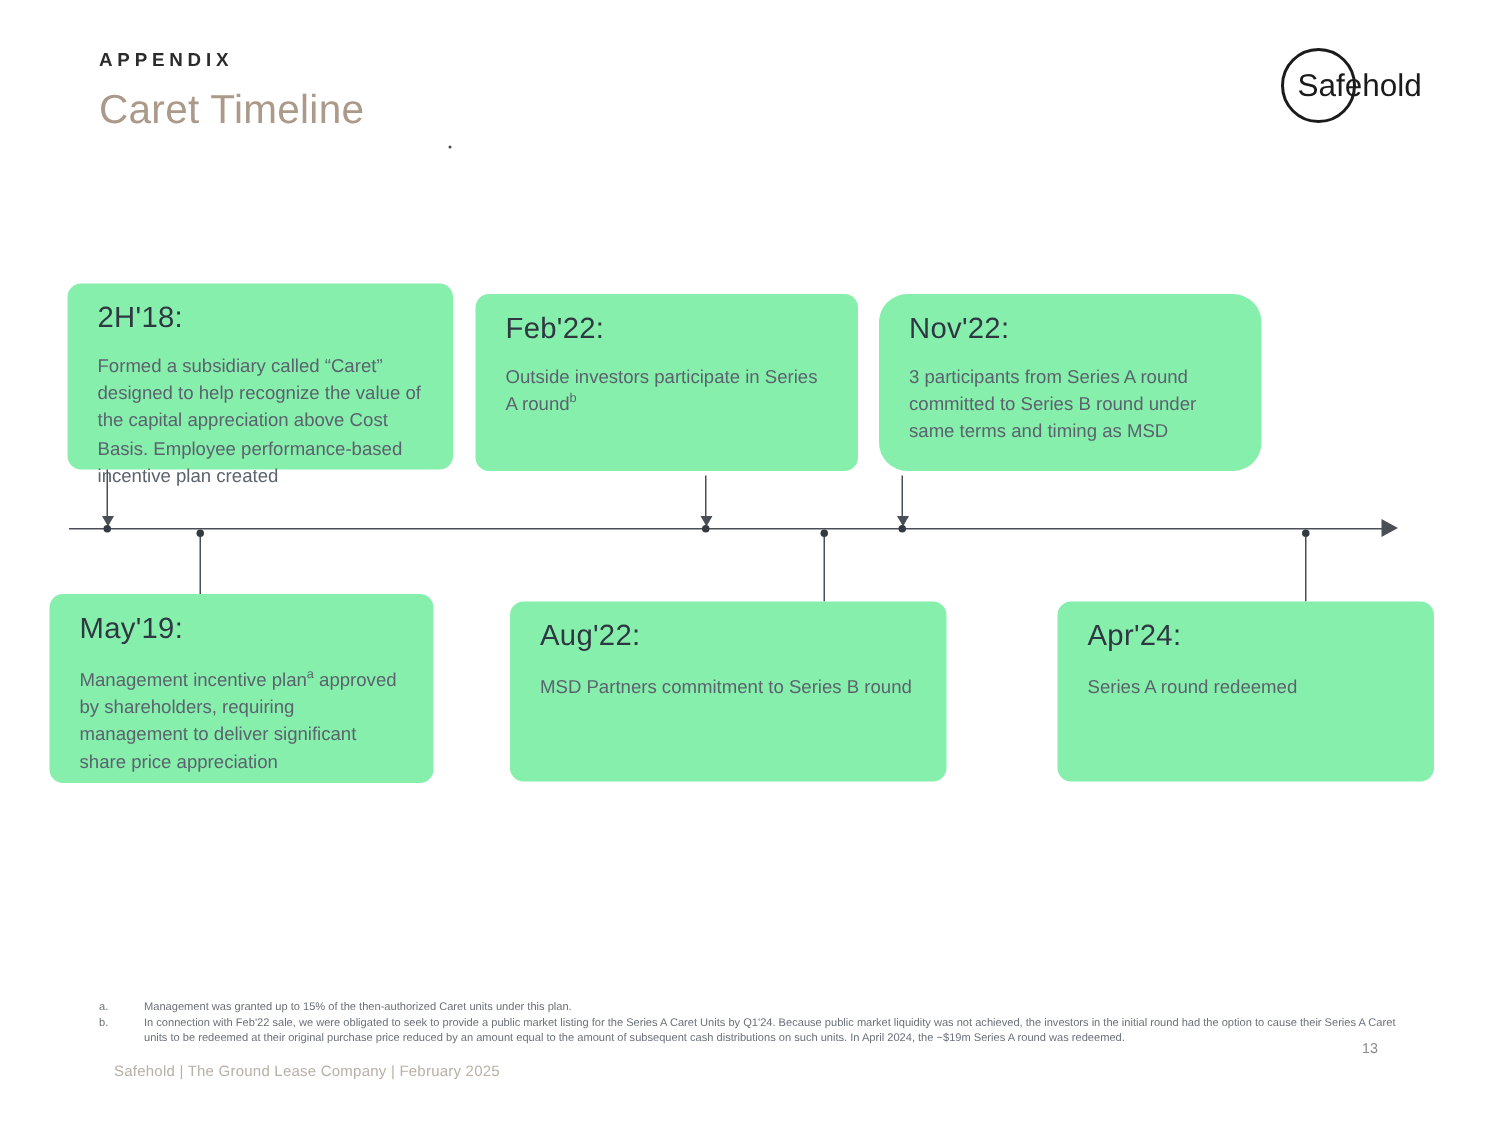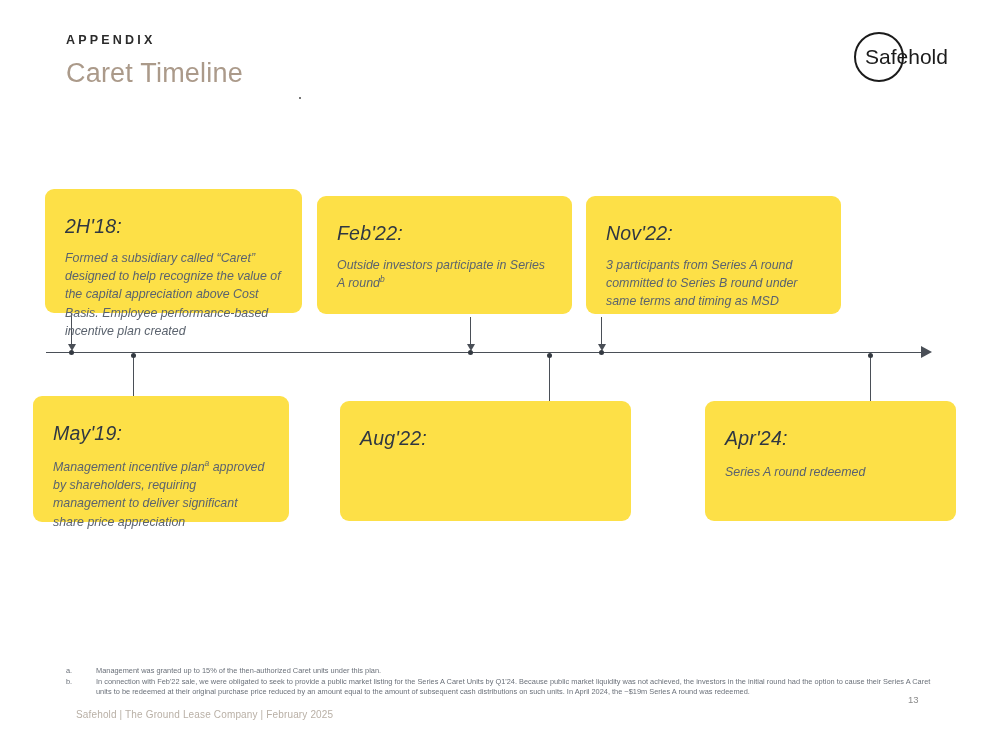--- a/index.html
+++ b/index.html
@@ -89,25 +89,24 @@
     position: absolute;
     width: 0; height: 0;
     border-left: 4px solid transparent;
     border-right: 4px solid transparent;
     border-top: 7px solid #4a4f57;
   }
 
   
   .card {
     position: absolute;
-    background: #fde047;
+    background: #86efac;
     border-radius: 9px;
     box-sizing: border-box;
-    padding: 26px 20px 16px 20px;
-    font-style: italic;
+    padding: 12px 20px 16px 20px;
   }
   .card-date {
     font-size: 19.5px;
     font-weight: 400;
     color: #2f3742;
     letter-spacing: 0.2px;
     margin: 0 0 11px 0;
     white-space: nowrap;
   }
   .card-body {
@@ -204,36 +203,39 @@
   </div>
 </div>
 
 <div class="card top" style="left:317px; top:196px; width:255px; height:118px;">
   <div class="card-date">Feb'22:</div>
   <div class="card-body">
     <span>Outside investors participate in Series A round</span><sup>b</sup>
   </div>
 </div>
 
-<div class="card top" style="left:586px; top:196px; width:255px; height:118px;">
+<div class="card top" style="left:586px; top:196px; width:255px; height:118px;border-radius:19px;">
   <div class="card-date">Nov'22:</div>
   <div class="card-body">
     <span>3 participants from Series A round committed to Series B round under same terms and timing as MSD</span>
   </div>
 </div>
 
 <div class="card bottom" style="left:33px; top:396px; width:256px; height:126px;">
   <div class="card-date">May'19:</div>
   <div class="card-body">
     <span>Management incentive plan</span><sup>a</sup><span> approved by shareholders, requiring management to deliver significant share price appreciation</span>
   </div>
 </div>
 
 <div class="card bottom" style="left:340px; top:401px; width:291px; height:120px;">
   <div class="card-date">Aug'22:</div>
+  <div class="card-body">
+    <span>MSD Partners commitment to Series B round</span>
+  </div>
 </div>
 
 <div class="card bottom" style="left:705px; top:401px; width:251px; height:120px;">
   <div class="card-date">Apr'24:</div>
   <div class="card-body">
     <span>Series A round redeemed</span>
   </div>
 </div>
 
 <div id="footnotes">

